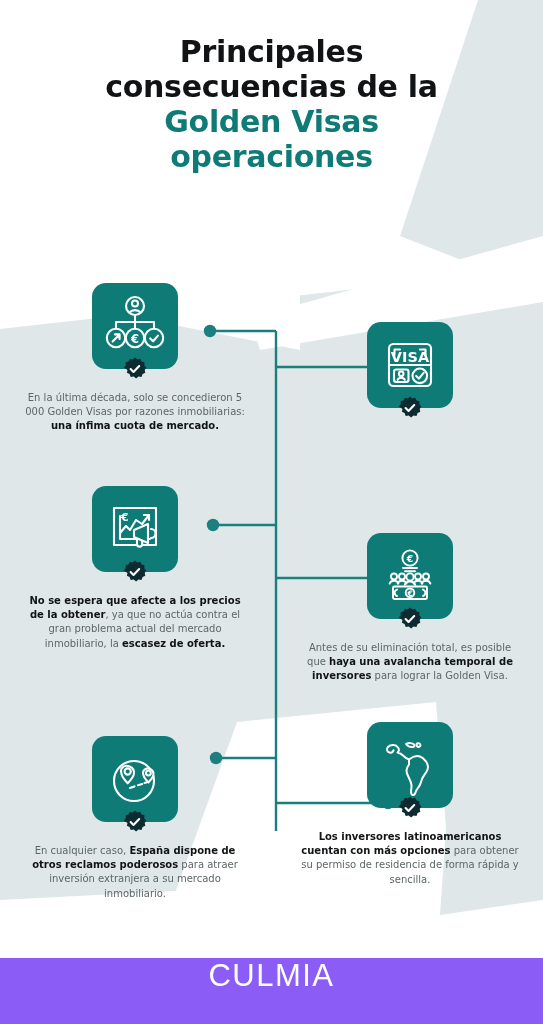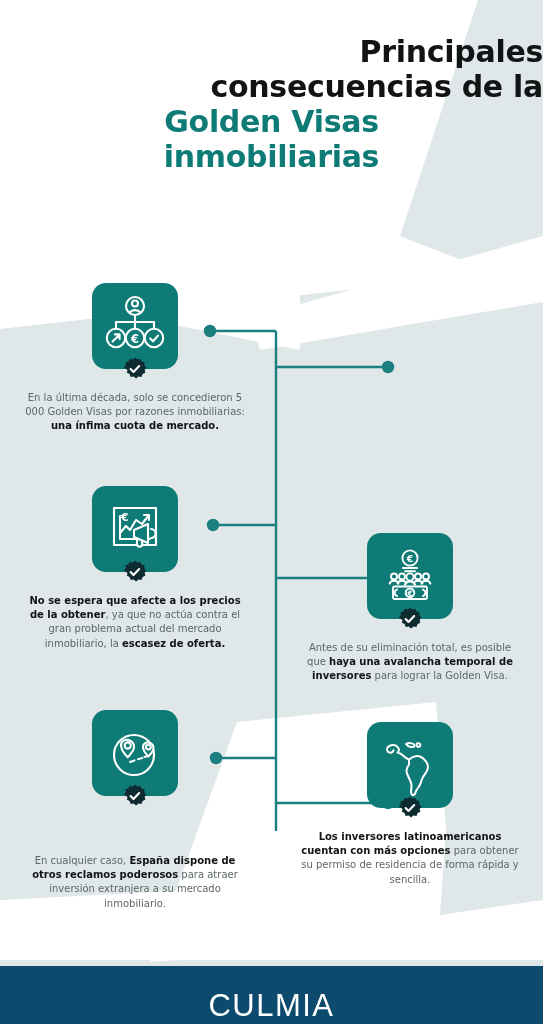--- a/index.html
+++ b/index.html
@@ -35,21 +35,21 @@
     width: 543px;
     text-align: center;
     z-index: 5;
   }
   .title-line {
     font-size: 30px;
     font-weight: 700;
     line-height: 1.17;
     letter-spacing: -0.3px;
   }
-  .title-dark { color: #111314; text-align: right; }
+  .title-dark { color: #111314; }
   .title-teal { color: #0e7b77; }
 
   
   .connectors {
     position: absolute;
     inset: 0;
     z-index: 2;
   }
 
   
@@ -94,24 +94,24 @@
     padding: 0 14px;
   }
   .block-text b { color: #111314; font-weight: 700; }
 
   
   .footer {
     position: absolute;
     left: 0;
     bottom: 0;
     width: 543px;
-    height: 58px;
-    background: #0c4a6e;
+    height: 66px;
+    background: #8b5cf6;
     display: flex;
-    align-items: flex-end;
+    align-items: flex-start;
     justify-content: center;
     z-index: 6;
   }
   .footer-logo {
     color: #ffffff;
     font-family: "Liberation Sans", sans-serif;
     font-size: 31px;
     font-weight: 400;
     letter-spacing: 1.5px;
   }
@@ -138,21 +138,21 @@
     <polygon points="0,900 543,872 543,960 0,960" fill="#ffffff"></polygon>
     <polygon points="60,940 543,920 543,960 48,960" fill="#ffffff"></polygon>
 
     <polygon points="455,700 543,690 543,900 440,915" fill="#dfe7e8"></polygon>
   </svg>
 
   <div class="header">
     <div class="title-line title-dark">Principales</div>
     <div class="title-line title-dark">consecuencias de la</div>
     <div class="title-line title-teal">Golden Visas</div>
-    <div class="title-line title-teal">inmobiliarias</div>
+    <div class="title-line title-teal">operaciones</div>
   </div>
 
   <svg class="connectors" viewBox="0 0 543 1024" preserveAspectRatio="none">
     <g stroke="#1b7f80" stroke-width="2.4" fill="none">
 
       <path d="M276,331 L276,831"></path>
 
       <path d="M210,331 L276,331"></path>
 
       <path d="M276,367 L388,367"></path>
@@ -191,20 +191,37 @@
       </svg>
       <svg class="badge" viewBox="0 0 24 24">
         <path fill="#0d2b30" d="M12 0.6l2.3 1.9 2.9-.7 1.4 2.6 2.9.8-.2 3 2 2.2-1.6 2.5.6 2.9-2.7 1.3-1.1 2.8-3-.3-2.4 1.8-2.4-1.8-3 .3-1.1-2.8-2.7-1.3.6-2.9L.8 10.4l2-2.2-.2-3 2.9-.8L6.9 1.8l2.9.7z"></path>
         <path d="M7.6 12.1l2.9 2.9 5.7-5.9" stroke="#ffffff" stroke-width="2.1" fill="none" stroke-linecap="round" stroke-linejoin="round"></path>
       </svg>
     </div>
     <div class="block-text">En la última década, solo se concedieron 5 000 Golden Visas por razones inmobiliarias: <b>una ínfima cuota de mercado.</b></div>
   </div>
 
   <div class="block block-right" style="top:322px;">
+    <div class="icon-tile">
+      <svg width="62" height="62" viewBox="0 0 62 62" fill="none" stroke="#ffffff" stroke-width="2.1" stroke-linecap="round" stroke-linejoin="round">
+        <rect x="10" y="10" width="42" height="42" rx="4.5"></rect>
+        <path d="M10,31 L52,31"></path>
+        <path d="M15.5,21 L15.5,15.5 L21,15.5 M41,15.5 L46.5,15.5 L46.5,21"></path>
+        <text x="31" y="27.5" font-family="DejaVu Sans, sans-serif" font-size="14.5" font-weight="700" fill="#ffffff" stroke="none" text-anchor="middle">VISA</text>
+        <rect x="15" y="35.5" width="14.5" height="12.5" rx="2.2"></rect>
+        <circle cx="22.2" cy="39.8" r="2.3"></circle>
+        <path d="M18.6,45.9 a3.8,3.2 0 0 1 7.2,0"></path>
+        <circle cx="40.8" cy="41.8" r="7.3"></circle>
+        <path d="M37.2,41.9 L39.9,44.6 L44.6,38.8"></path>
+      </svg>
+      <svg class="badge" viewBox="0 0 24 24">
+        <path fill="#0d2b30" d="M12 0.6l2.3 1.9 2.9-.7 1.4 2.6 2.9.8-.2 3 2 2.2-1.6 2.5.6 2.9-2.7 1.3-1.1 2.8-3-.3-2.4 1.8-2.4-1.8-3 .3-1.1-2.8-2.7-1.3.6-2.9L.8 10.4l2-2.2-.2-3 2.9-.8L6.9 1.8l2.9.7z"></path>
+        <path d="M7.6 12.1l2.9 2.9 5.7-5.9" stroke="#ffffff" stroke-width="2.1" fill="none" stroke-linecap="round" stroke-linejoin="round"></path>
+      </svg>
+    </div>
   </div>
 
   <div class="block block-left" style="top:486px;">
     <div class="icon-tile">
       <svg width="62" height="62" viewBox="0 0 62 62" fill="none" stroke="#ffffff" stroke-width="2.1" stroke-linecap="round" stroke-linejoin="round">
         <path d="M10,10 L52,10 L52,47 L10,47 Z"></path>
         <path d="M16,18 L16,41 L46,41"></path>
         <path d="M16,35 L22,28 L26,32 L32,22 L38,26 L45,17"></path>
         <path d="M40,17 L45,17 L45,22"></path>
         <text x="17" y="23" font-family="DejaVu Sans, sans-serif" font-size="11" font-weight="700" fill="#ffffff" stroke="none">€</text>
@@ -244,21 +261,21 @@
         <path d="M18,44.6 a3.6,3.4 0 0 0 0,6.4 M44,44.6 a3.6,3.4 0 0 1 0,6.4"></path>
       </svg>
       <svg class="badge" viewBox="0 0 24 24">
         <path fill="#0d2b30" d="M12 0.6l2.3 1.9 2.9-.7 1.4 2.6 2.9.8-.2 3 2 2.2-1.6 2.5.6 2.9-2.7 1.3-1.1 2.8-3-.3-2.4 1.8-2.4-1.8-3 .3-1.1-2.8-2.7-1.3.6-2.9L.8 10.4l2-2.2-.2-3 2.9-.8L6.9 1.8l2.9.7z"></path>
         <path d="M7.6 12.1l2.9 2.9 5.7-5.9" stroke="#ffffff" stroke-width="2.1" fill="none" stroke-linecap="round" stroke-linejoin="round"></path>
       </svg>
     </div>
     <div class="block-text">Antes de su eliminación total, es posible que <b>haya una avalancha temporal de inversores</b> para lograr la Golden Visa.</div>
   </div>
 
-  <div class="block block-left" style="top:710px;gap:36px;">
+  <div class="block block-left" style="top:736px;">
     <div class="icon-tile">
       <svg width="62" height="62" viewBox="0 0 62 62" fill="none" stroke="#ffffff" stroke-width="2.1" stroke-linecap="round" stroke-linejoin="round">
         <circle cx="30" cy="33" r="20"></circle>
         <path d="M17.5,20.5 a7,7 0 0 1 12.4,5.4 c-0.5,3.4 -6.2,9.4 -6.2,9.4 s-5.7,-6 -6.2,-9.4 a7,7 0 0 1 0,-5.4 Z" fill="#0e7b77"></path>
         <circle cx="23.7" cy="23.5" r="3.1"></circle>
         <path d="M39.5,22.6 a5.6,5.6 0 0 1 9.9,4.3 c-0.4,2.7 -5,7.5 -5,7.5 s-4.6,-4.8 -5,-7.5 a5.6,5.6 0 0 1 0.1,-4.3 Z" fill="#0e7b77"></path>
         <circle cx="44.4" cy="25.1" r="2.4"></circle>
         <path d="M26,40 L30.5,38.4 M34,37.2 L38.2,36" stroke-dasharray="0"></path>
         <path d="M40.5,35 L43.5,34"></path>
       </svg>

